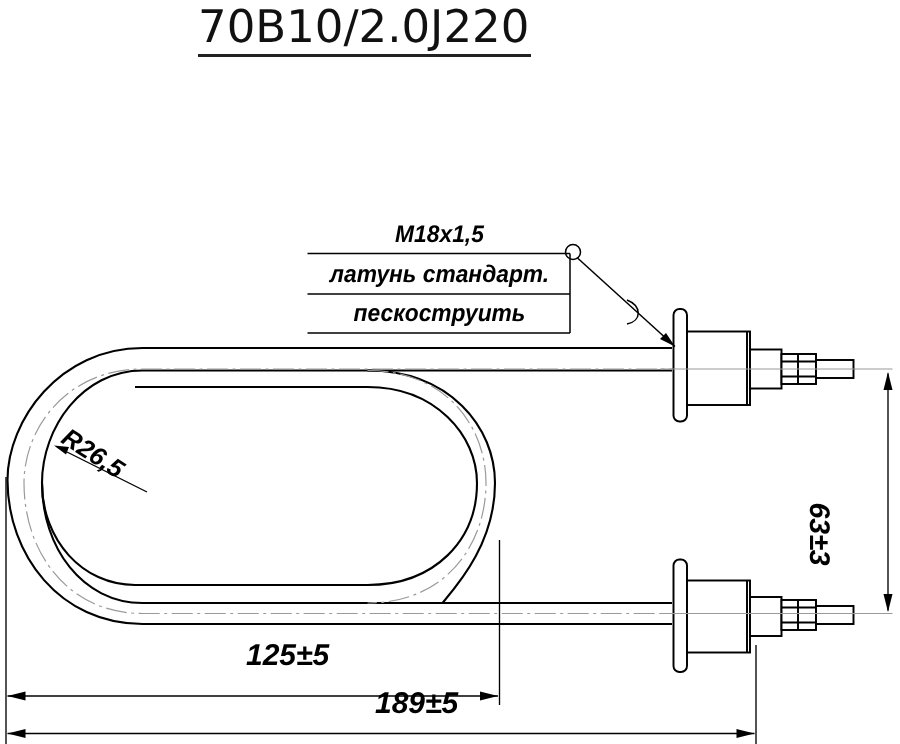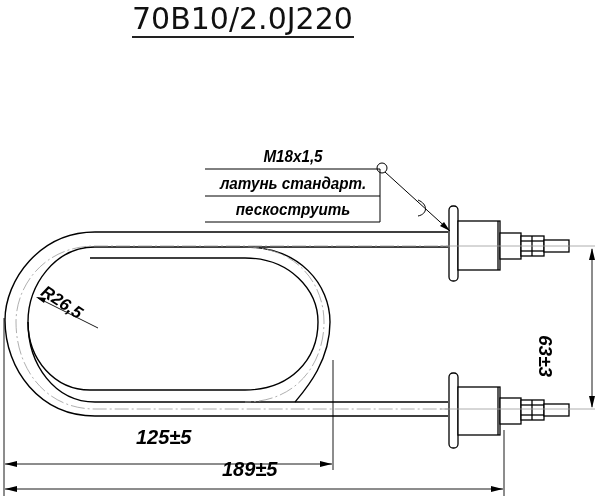--- a/index.html
+++ b/index.html
@@ -12,21 +12,21 @@
     border-bottom: 2px solid #222; font-weight: normal;
   }
   .note {
     position: absolute; left: 206px; width: 174px; height: 26px;
     font-family: "Liberation Sans", sans-serif; font-style: italic; font-weight: bold;
     font-size: 16px; line-height: 26px; text-align: center; color: #000;
     transform: scaleX(0.95);
   }
   .dim {
     position: absolute; font-family: "Liberation Sans", sans-serif; font-style: italic;
-    font-weight: bold; font-size: 20px; color: #000; white-space: nowrap;
+    font-weight: bold; font-size: 20px; color: #000; white-space: nowrap; margin-left: 28px;
   }
   .dim-r {
     position: absolute; left: 48px; top: 282px; font-family: "Liberation Sans", sans-serif;
     font-style: italic; font-weight: bold; font-size: 17px; color: #000;
     transform: rotate(33deg); transform-origin: left top; white-space: nowrap;
   }
   .dim-v {
     position: absolute; left: 556px; top: 335px; font-family: "Liberation Sans", sans-serif;
     font-style: italic; font-weight: bold; font-size: 19px; color: #000;
     transform: rotate(90deg); transform-origin: left top; white-space: nowrap;

